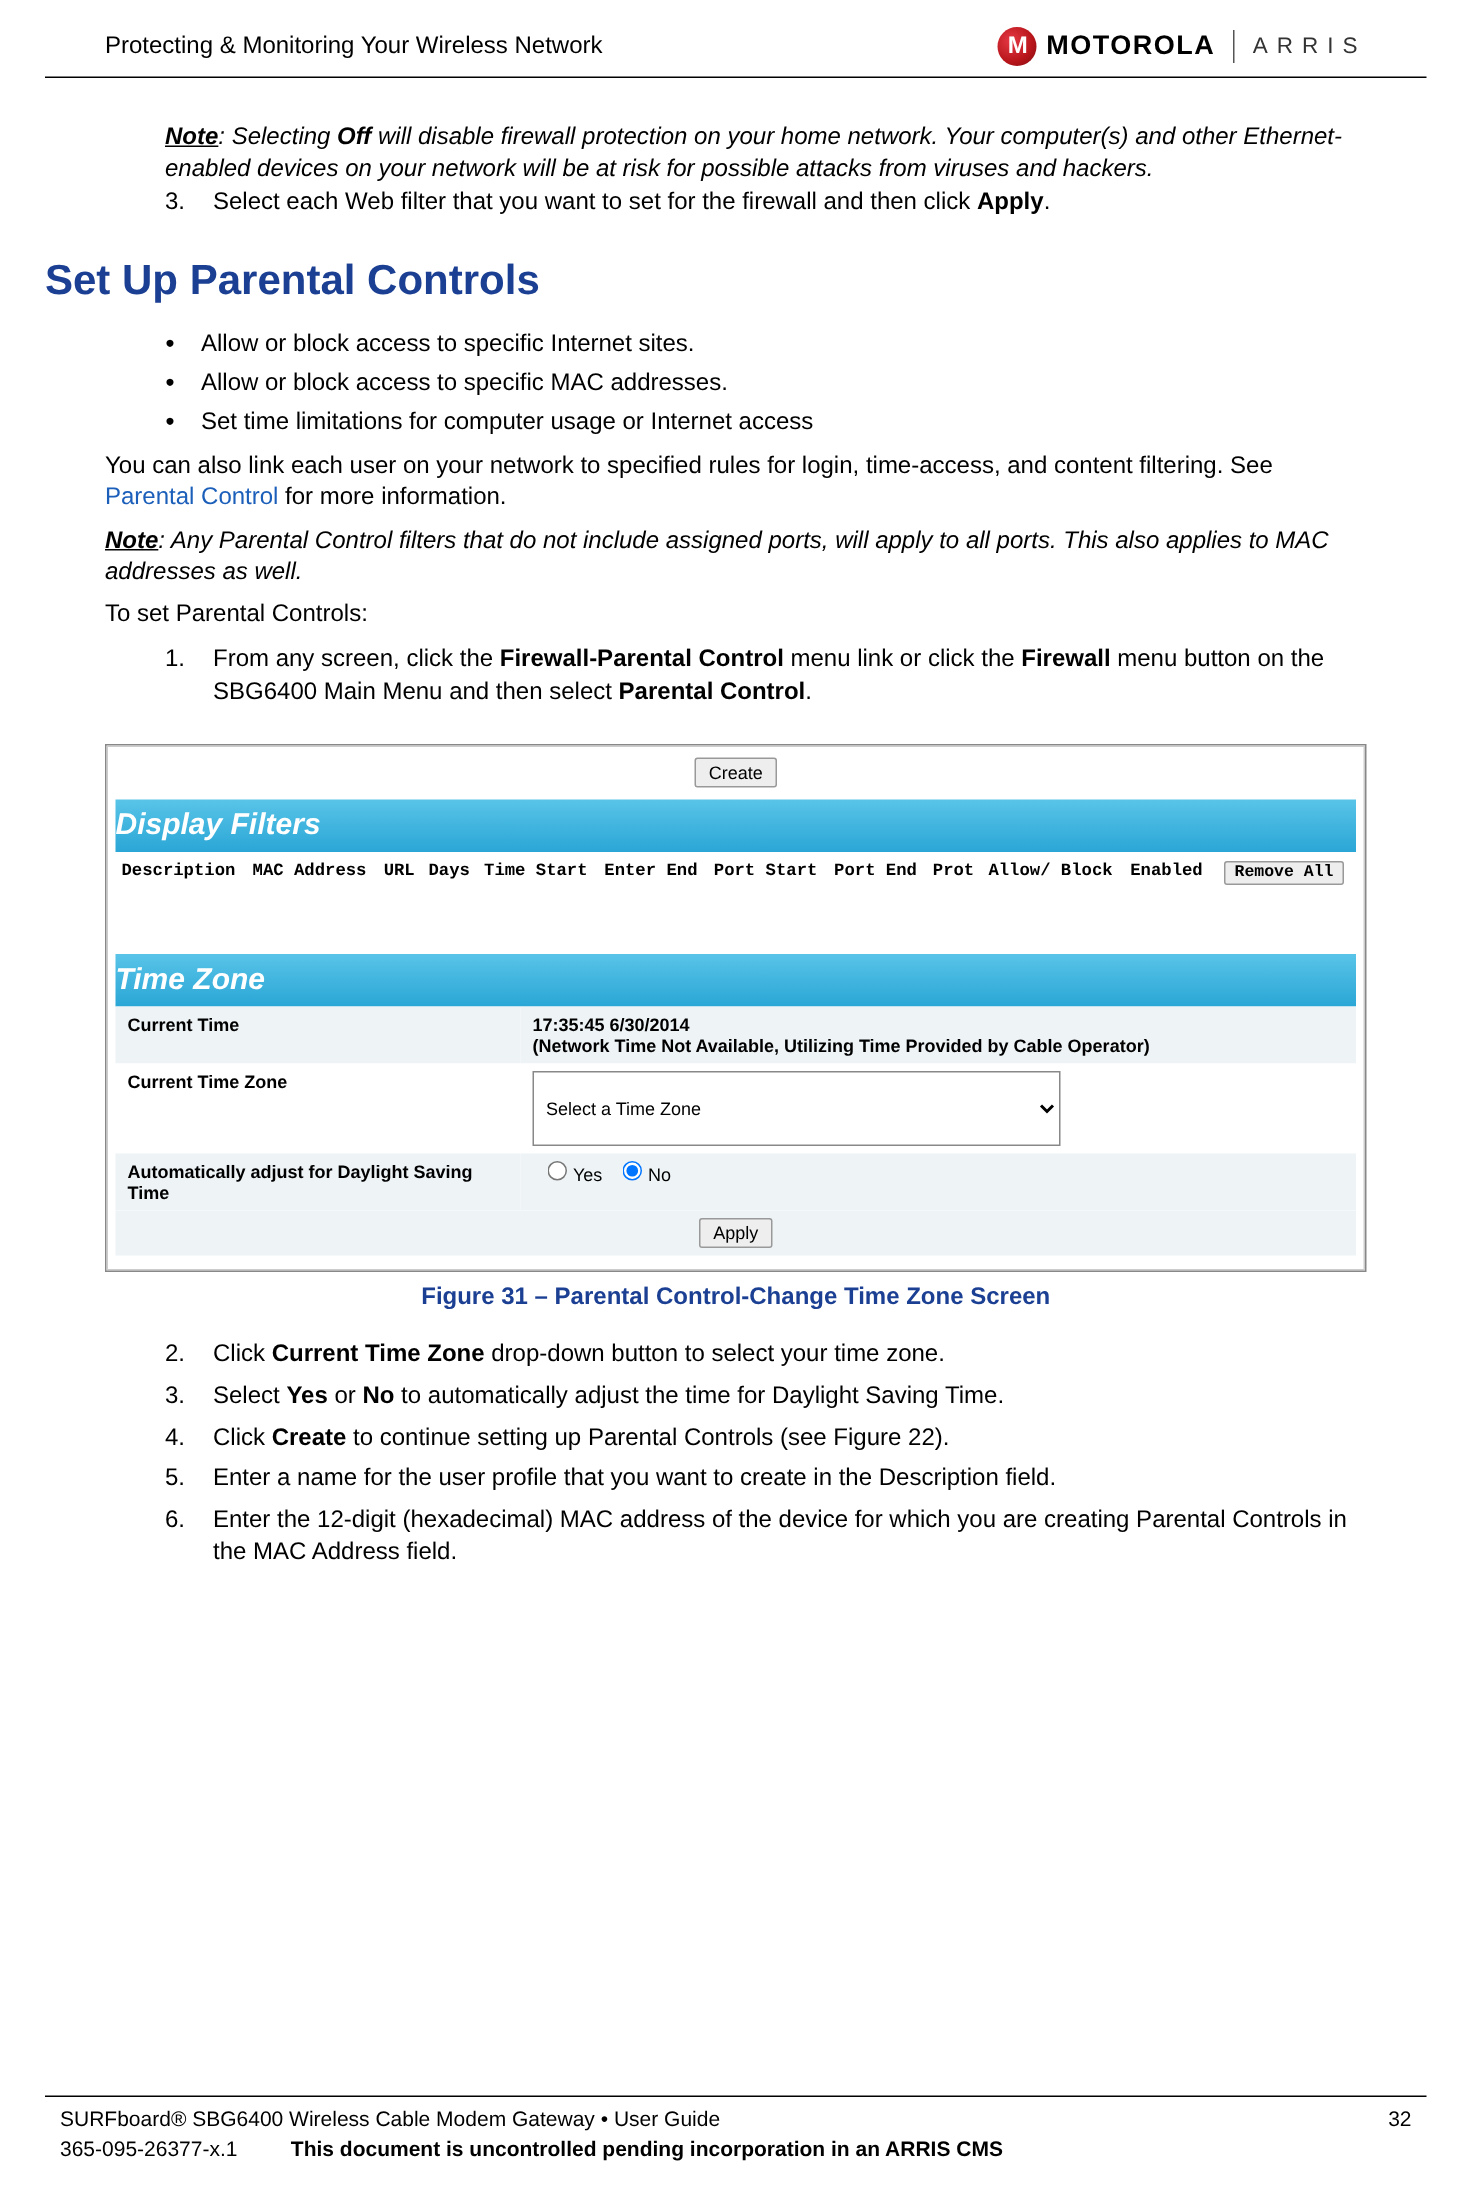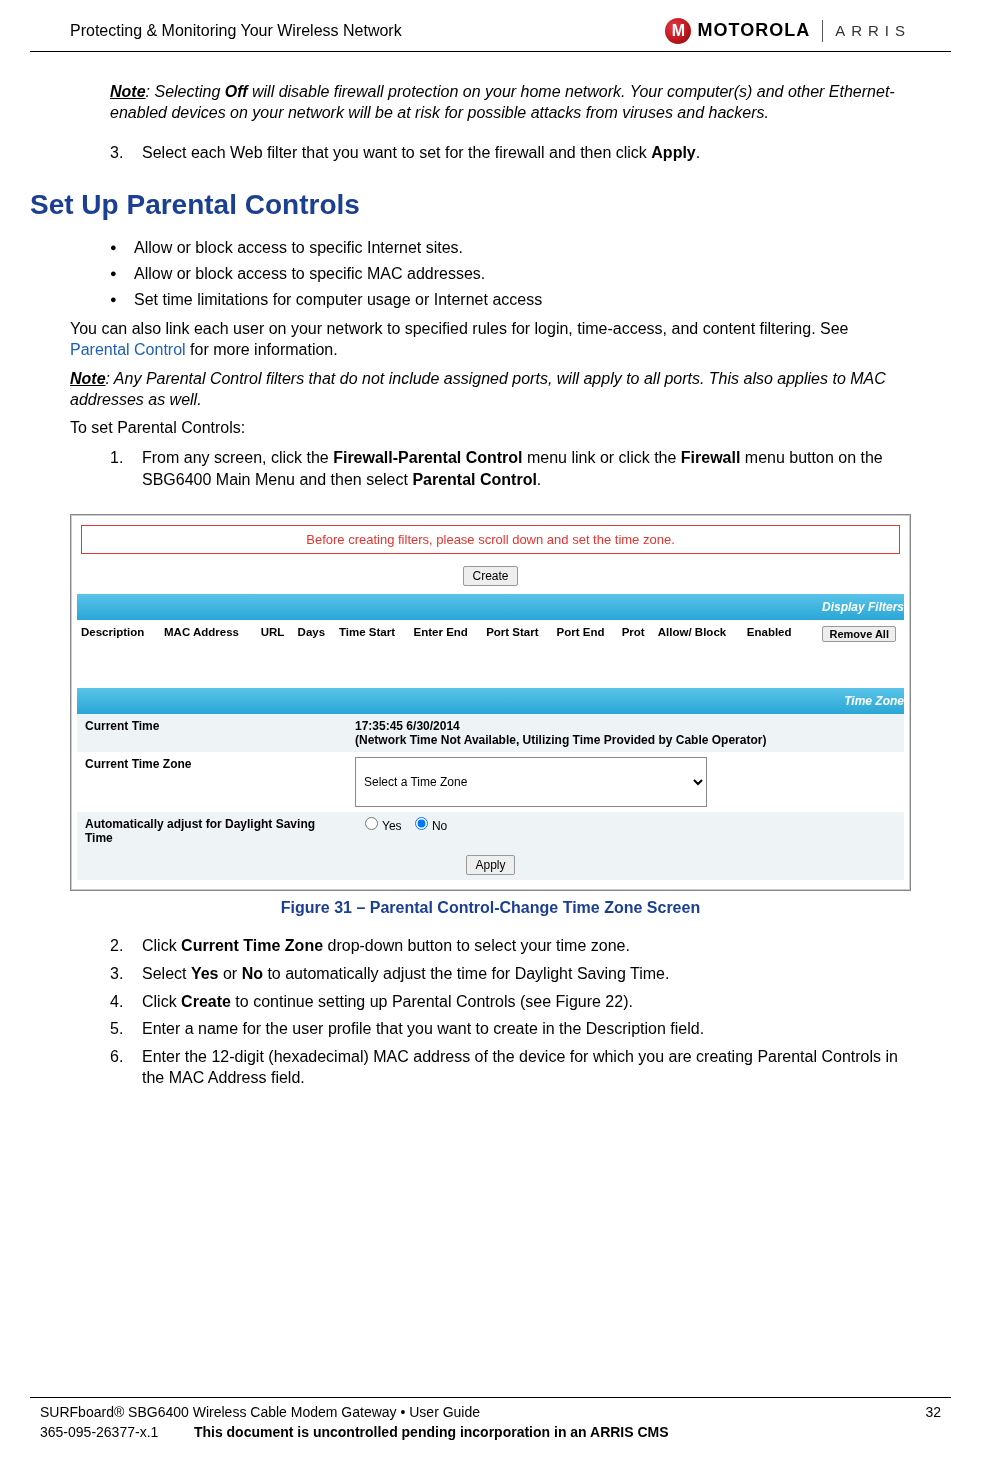--- a/index.html
+++ b/index.html
@@ -30,21 +30,21 @@
     display: inline-flex; align-items: center; justify-content: center;
     color: #fff; font-weight: bold; font-size: 16px;
   }
   .moto-word { font-weight: 800; letter-spacing: 1px; font-size: 18px; }
   .vbar { width:1px; height:22px; background:#555; margin:0 6px;}
   .arris-word { font-weight: 300; letter-spacing: 6px; font-size: 15px; color:#333; }
 
   .content {
     padding: 30px 70px 0 70px;
   }
-  .note-block { margin-left: 40px; font-style: italic; margin-bottom: 18px; line-height: 1.3; }
+  .note-block { margin-left: 40px; font-style: italic; margin-bottom: 0; line-height: 1.3; }
   .note-block .bold { font-weight: 700; font-style: italic; }
   ol.custom { list-style: none; padding-left: 40px; }
   ol.custom li { position: relative; padding-left: 32px; margin-bottom: 6px; line-height: 1.35; }
   ol.custom li .num { position: absolute; left: 0; }
   .bold { font-weight: 700; }
   .condensed-bold { font-weight: 700; font-family: Arial, sans-serif; }
 
   h1.section {
     color: #1b3f92;
     font-size: 28px;
@@ -85,32 +85,33 @@
     border: 1px solid #999;
     border-radius: 2px;
     cursor: pointer;
   }
   .btn-row { text-align: center; margin: 2px 0 8px 0; }
   .bar-header {
     background: linear-gradient(#59c4e8, #2aa6d6);
     color: #fff;
     font-weight: 700;
     font-style: italic;
-    text-align: right;
+    text-align: left;
     padding: 6px 0;
-    font-size: 12px;
+    font-size: 20px;
   }
   table.filters { width: 100%; border-collapse: collapse; margin-bottom: 18px; }
   table.filters th {
     font-size: 11.5px;
     font-weight: 700;
     text-align: left;
     padding: 6px 4px 28px 4px;
     vertical-align: top;
     background: #fff;
+    font-family: Liberation Mono, monospace;
   }
   table.filters th:last-child { text-align: right; padding-right: 8px; }
   .remove-all-btn { font-size:11px; padding:1px 6px; }
 
   table.tz { width: 100%; border-collapse: collapse; }
   table.tz td { padding: 5px 8px; vertical-align: top; font-size: 12px; }
   table.tz tr.row-a { background: #eef3f6; }
   table.tz tr.row-b { background: #fff; }
   table.tz td.lbl { font-weight: 700; width: 270px; }
   .tz-select {
@@ -187,21 +188,20 @@
   <ol class="custom">
     <li>
       <span class="num">1.</span>
       <span>From any screen, click the </span><span class="bold">Firewall-Parental Control</span><span> menu link or click the </span><span class="bold">Firewall</span><span> menu button on the SBG6400 Main Menu and then select </span><span class="condensed-bold">Parental Control</span><span>.</span>
     </li>
   </ol>
 
   <div class="figure-wrap">
     <div class="screenshot">
       <div class="shot-inner">
-        <div class="tz-warn">Before creating filters, please scroll down and set the time zone.</div>
         <div class="btn-row">
           <span class="btn">Create</span>
         </div>
         <div class="bar-header">Display Filters</div>
         <table class="filters">
           <tbody>
               <tr>
             <th>Description</th>
             <th>MAC Address</th>
             <th>URL</th>

